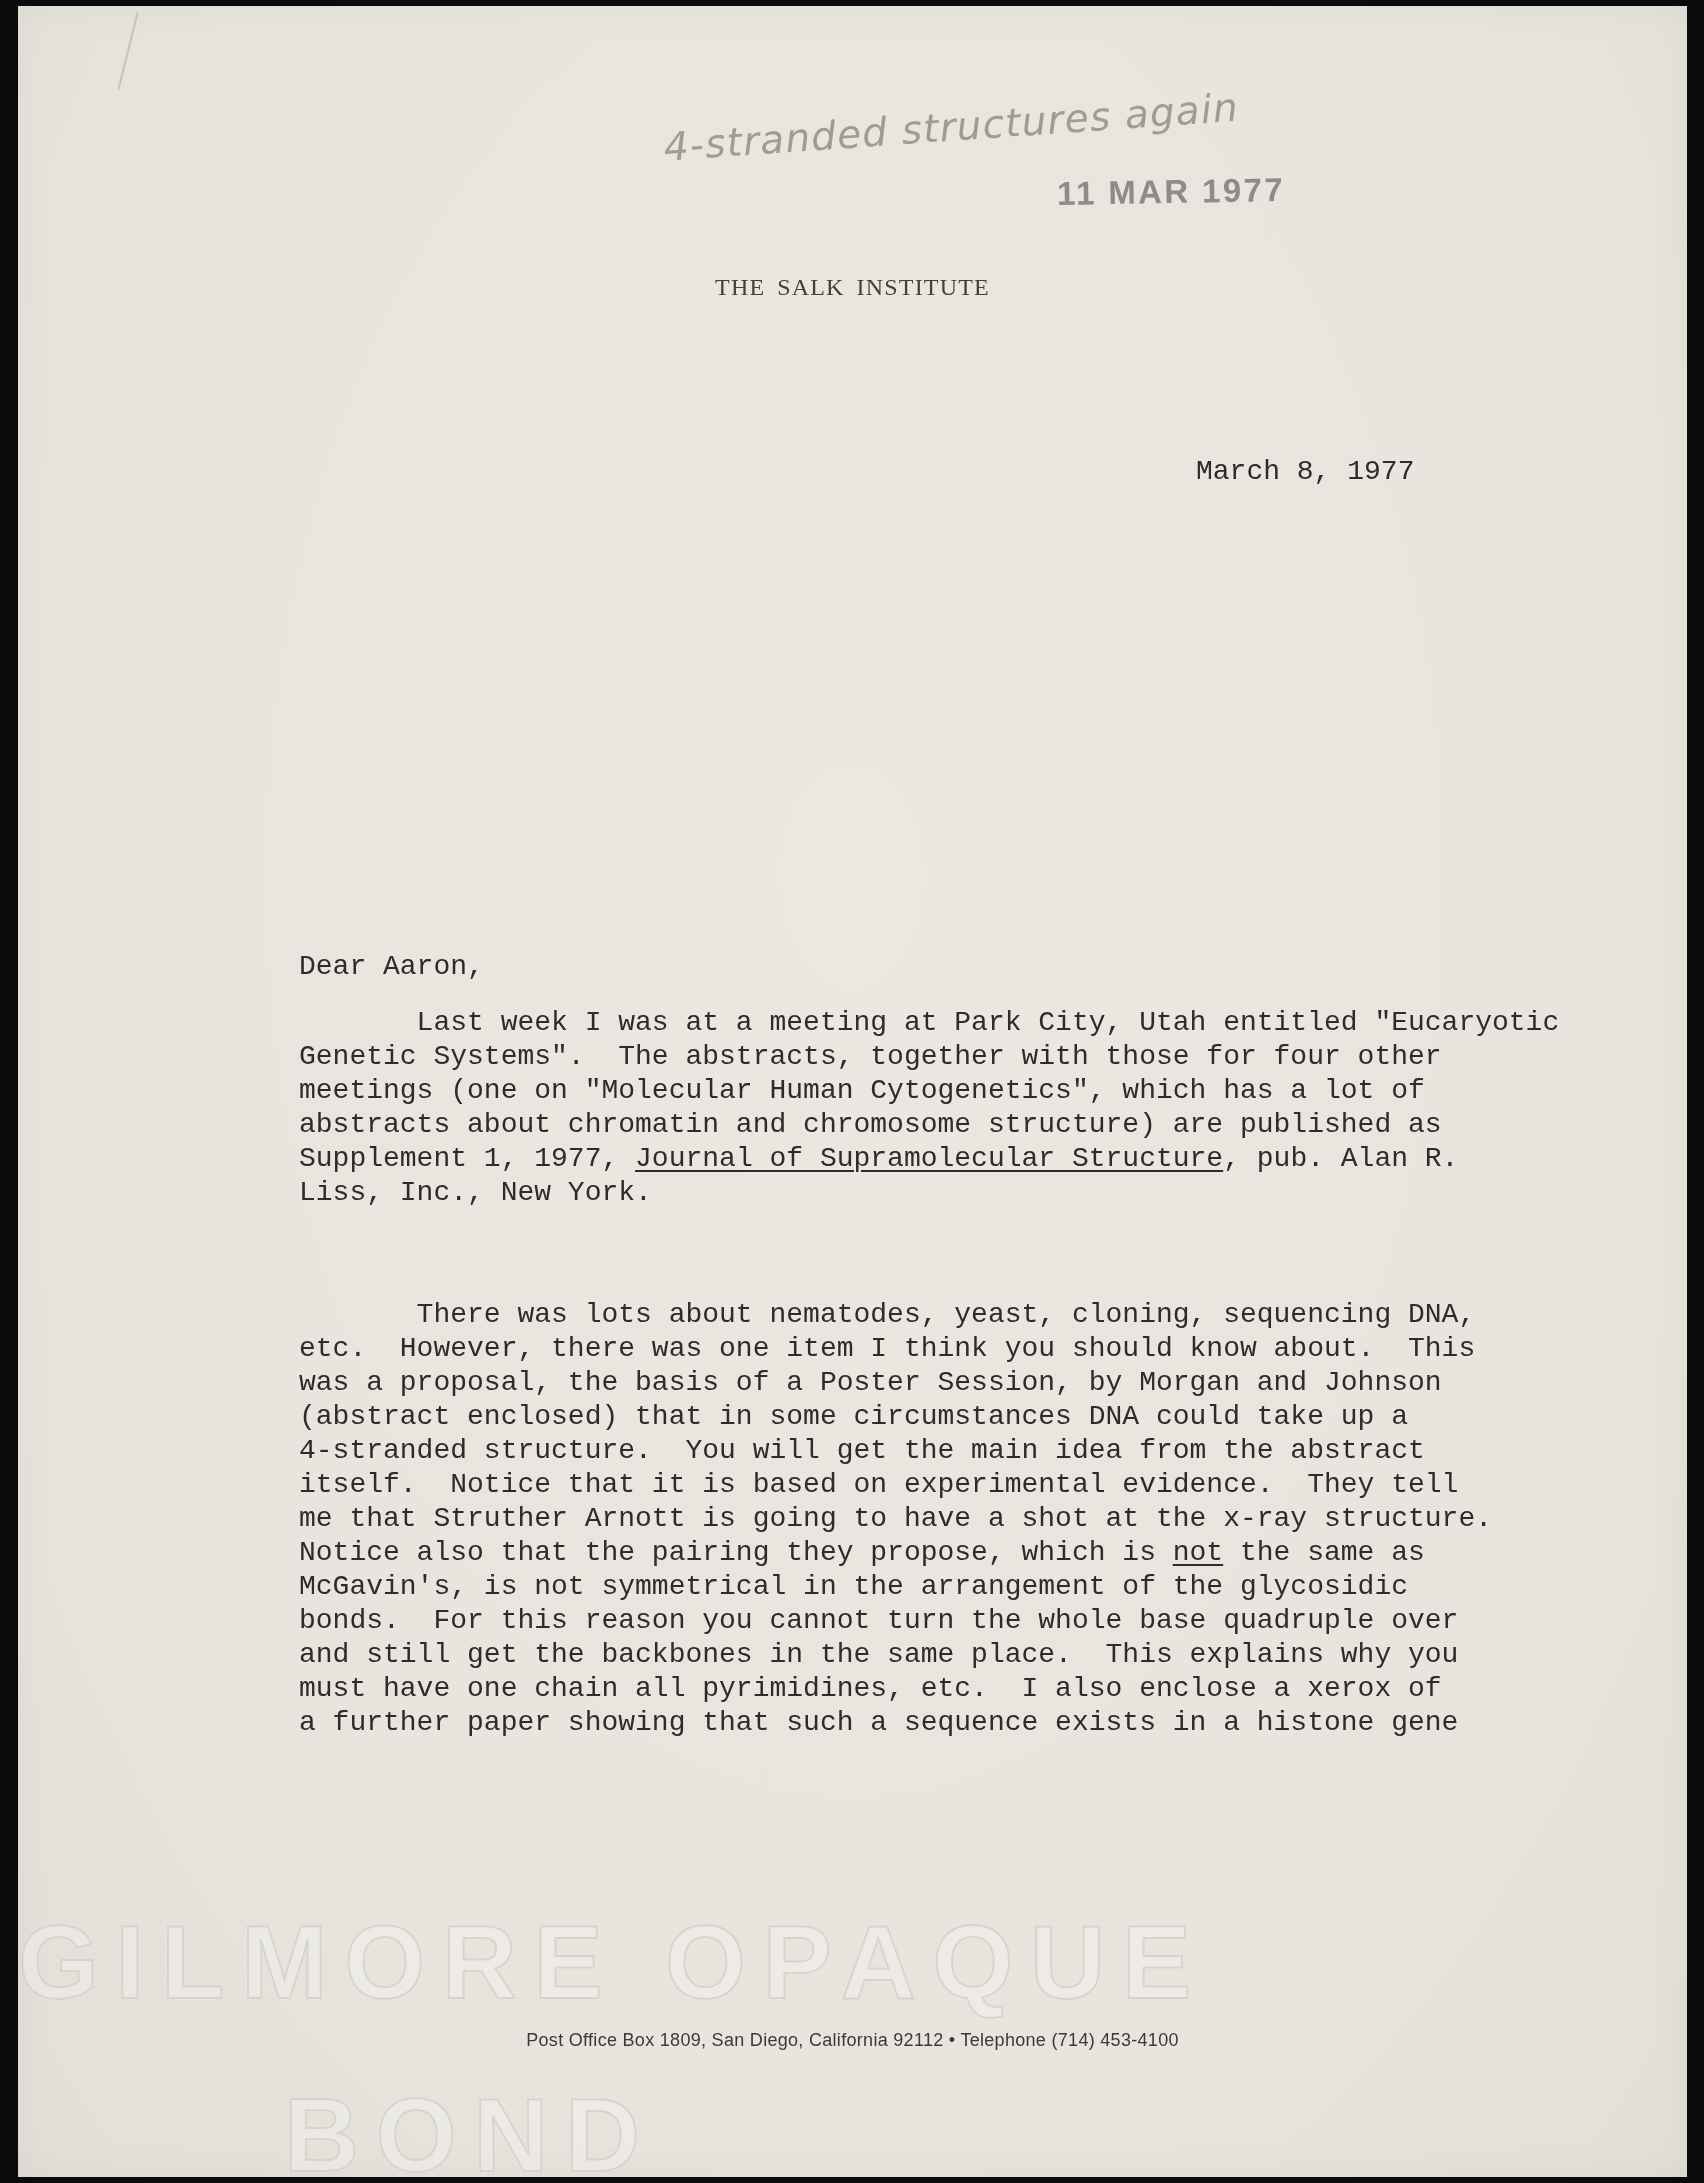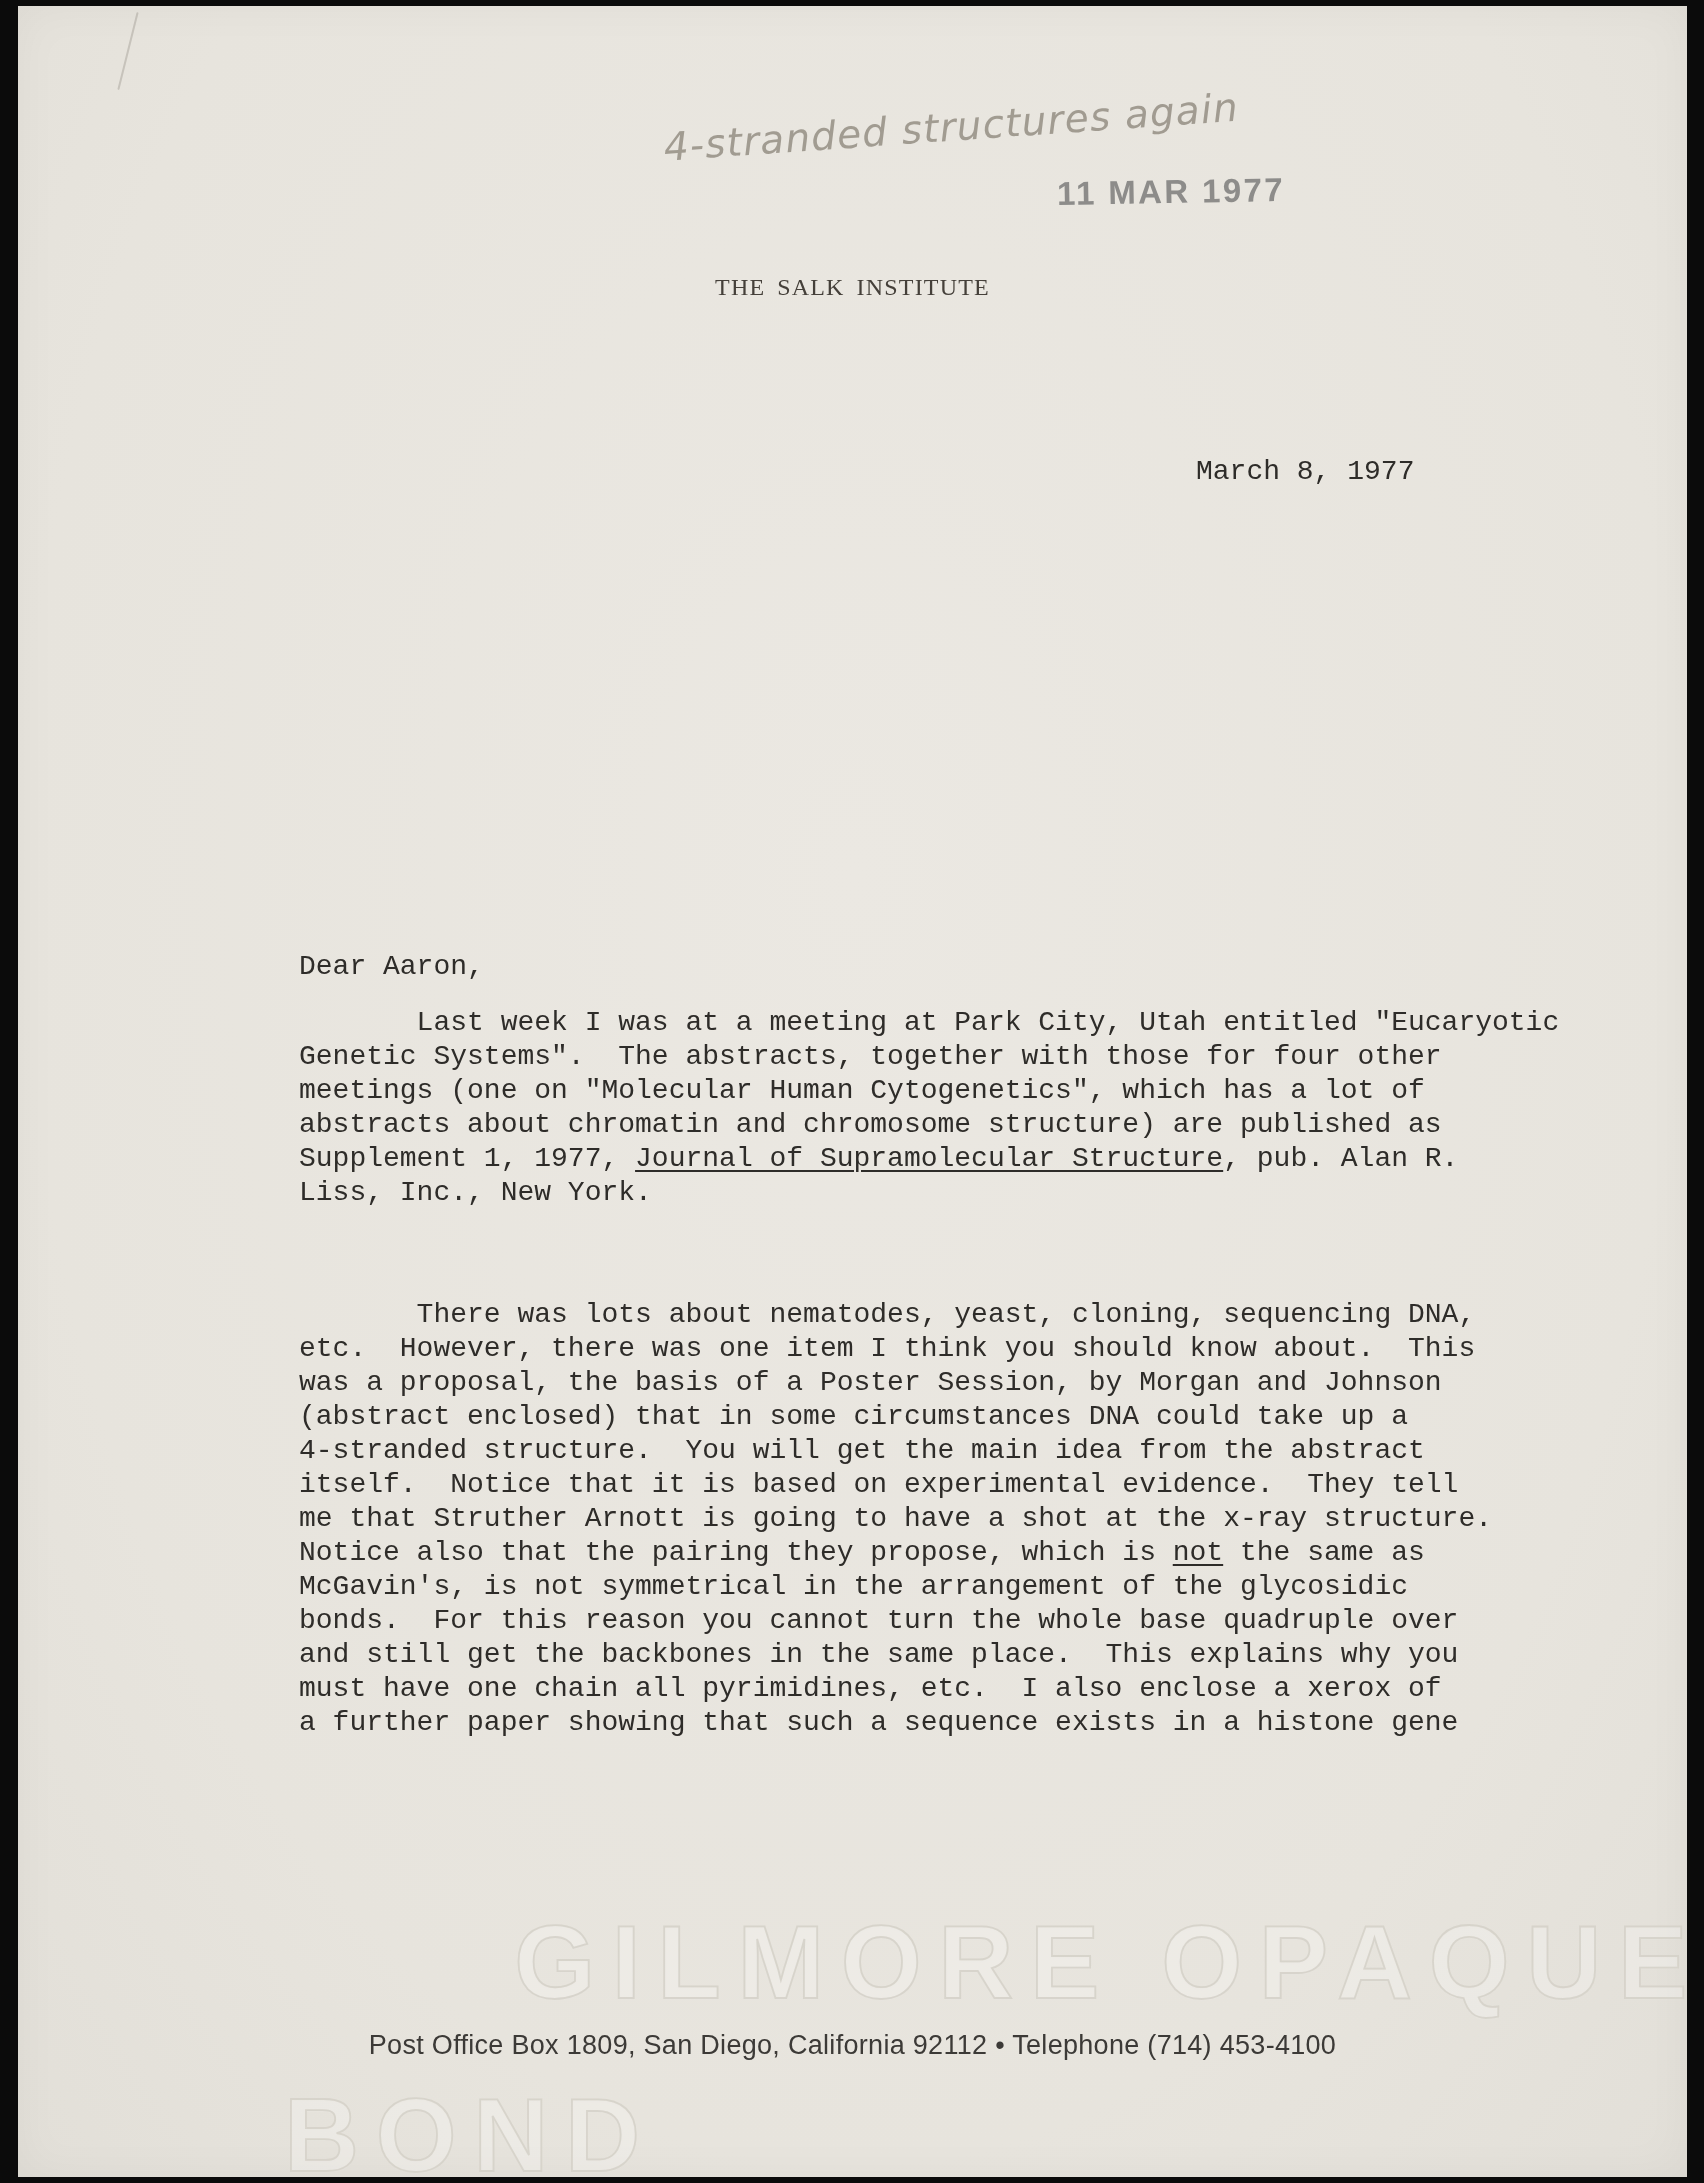--- a/index.html
+++ b/index.html
@@ -53,26 +53,26 @@
     text-underline-offset:4.1px;
   }
   .watermark{
     position:absolute;white-space:nowrap;
     font-family:"Liberation Sans",sans-serif;font-weight:bold;
     font-size:104px;letter-spacing:16.6px;
     color:transparent;
     -webkit-text-stroke:1.8px rgba(213,209,201,0.9);
     text-shadow:0 1.2px 1.2px rgba(255,255,255,0.25);
   }
-  .watermark-1{left:17px;top:1897px;width:100%;text-align:right;}
+  .watermark-1{left:0;top:1897px;width:100%;text-align:left;}
   .watermark-2{left:266px;top:2070px;}
   .footer{
     position:absolute;left:0;top:2024px;width:100%;text-align:center;
     font-family:"Liberation Sans",sans-serif;
-    font-size:27px;color:#3c3a37;letter-spacing:0.3px;
+    font-size:18px;color:#3c3a37;letter-spacing:0.3px;
   }
 </style>
 </head>
 <body>
 
 <div class="paper">
 
   <div class="pencil-mark"></div>
 
   <div class="handwritten">4-stranded structures again</div>

